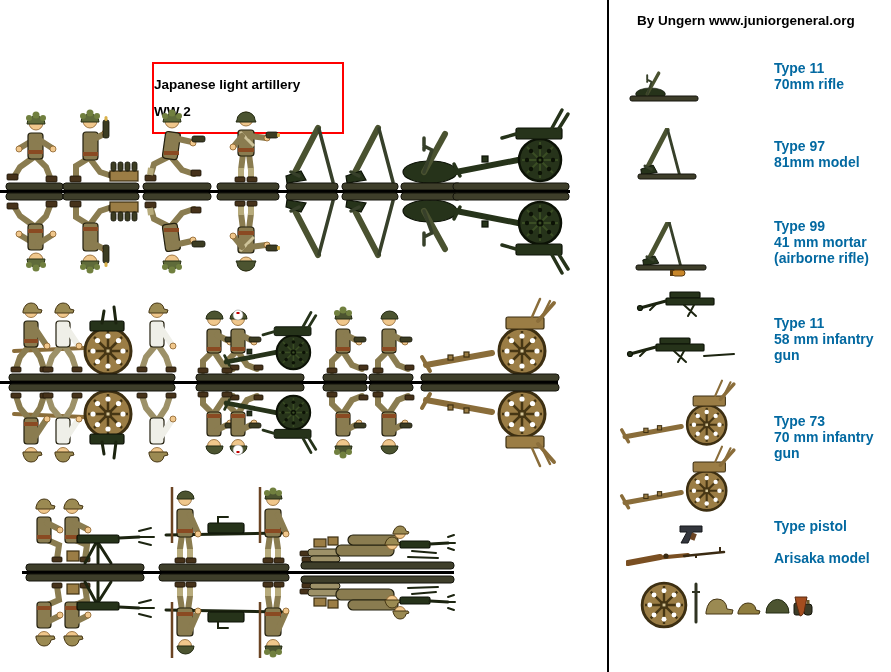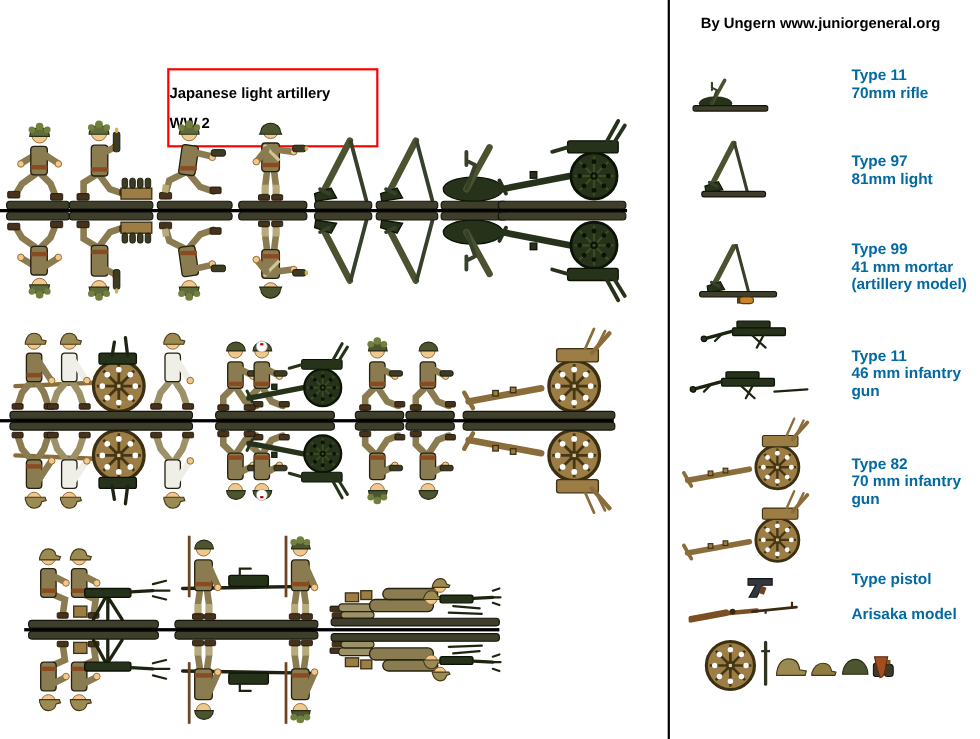--- a/index.html
+++ b/index.html
@@ -530,51 +530,51 @@
     <div>Type 11</div>
     <div>70mm rifle</div>
   </div>
 
   <svg class="leg-icon" style="left:636px;top:128px" width="66" height="52" viewBox="0 0 66 52">
     <use href="#mortar-tri" transform="translate(4,-8) scale(0.82)"></use>
     <rect class="baseStrip" x="2" y="46" width="58" height="5" rx="2"></rect>
   </svg>
   <div class="leg-text" style="top:138px">
     <div>Type 97</div>
-    <div>81mm light</div>
+    <div>81mm model</div>
   </div>
 
   <svg class="leg-icon" style="left:634px;top:222px" width="78" height="50" viewBox="0 0 78 50">
     <use href="#mortar-tri" transform="translate(8,-10) scale(0.8)"></use>
     <rect class="baseStrip" x="2" y="43" width="70" height="5" rx="2"></rect>
   </svg>
   <div class="leg-text" style="top:218px">
     <div>Type 99</div>
     <div>41 mm mortar</div>
-    <div>(artillery model)</div>
+    <div>(airborne rifle)</div>
   </div>
 
   <svg class="leg-icon" style="left:620px;top:266px" width="122" height="106" viewBox="0 0 122 106">
     <rect x="52" y="4" width="13" height="6" rx="3" fill="#c8862a" stroke="#5a3a10"></rect>
     <rect x="50" y="4" width="3" height="6" fill="#5a3a10"></rect>
     <use href="#gun37" transform="translate(16,26)"></use>
     <use href="#gun37" transform="translate(6,72)"></use>
     <path class="mgT" d="M84,90 l30,-2"></path>
   </svg>
   <div class="leg-text" style="top:315px">
     <div>Type 11</div>
-    <div>46 mm infantry gun</div>
+    <div>58 mm infantry gun</div>
   </div>
 
   <svg class="leg-icon" style="left:616px;top:378px" width="132" height="134" viewBox="0 0 132 134">
     <use href="#gun-brown" transform="translate(4,6) scale(0.85)"></use>
     <use href="#gun-brown" transform="translate(4,72) scale(0.85)"></use>
   </svg>
   <div class="leg-text" style="top:413px">
-    <div>Type 82</div>
+    <div>Type 73</div>
     <div>70 mm infantry gun</div>
   </div>
 
   <svg class="leg-icon" style="left:676px;top:522px" width="34" height="24" viewBox="0 0 34 24">
     <path d="M4,4 h22 v6 h-9 l-5,11 h-7 l6,-11 h-7 z" fill="#33363d" stroke="#15161a"></path>
     <rect x="15" y="11" width="5" height="7" fill="#6b4423" transform="rotate(20 17 14)"></rect>
   </svg>
   <div class="leg-text" style="top:518px">
     <div>Type pistol</div>
   </div>

